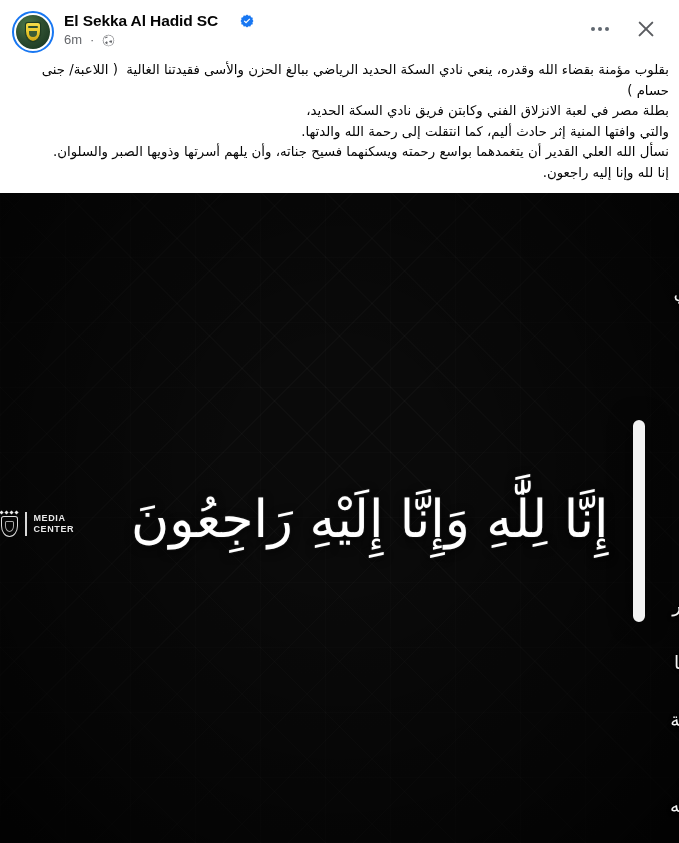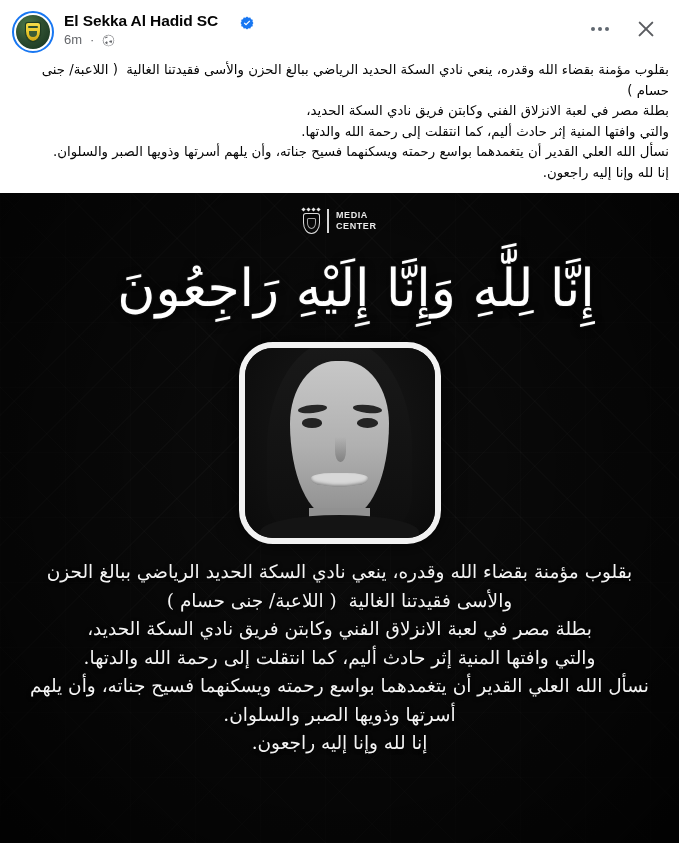--- a/index.html
+++ b/index.html
@@ -86,21 +86,21 @@
   .header-text {
     margin-left: 10px;
     display: flex;
     flex-direction: column;
     justify-content: flex-start;
     padding-top: 1px;
   }
 
   .name-row {
     display: flex;
-    align-items: flex-end;
+    align-items: center;
     gap: 22px;
   }
 
   .page-name {
     font-size: 15.5px;
     font-weight: bold;
     color: #050505;
     line-height: 19px;
     letter-spacing: -0.1px;
   }
@@ -196,22 +196,23 @@
     word-wrap: break-word;
   }
 
   
   .poster {
     flex: 1 1 auto;
     position: relative;
     background: #0a0a0a;
     overflow: hidden;
     display: flex;
-    flex-direction: column;
-    align-items: center;
+    flex-direction: row;
+    align-items: center;
+    gap: 24px;
   }
 
   
   .poster-pattern {
     position: absolute;
     inset: 0;
     opacity: 0.5;
     background-image:
       repeating-linear-gradient(45deg, rgba(255,255,255,.045) 0 1px, transparent 1px 46px),
       repeating-linear-gradient(-45deg, rgba(255,255,255,.045) 0 1px, transparent 1px 46px),

